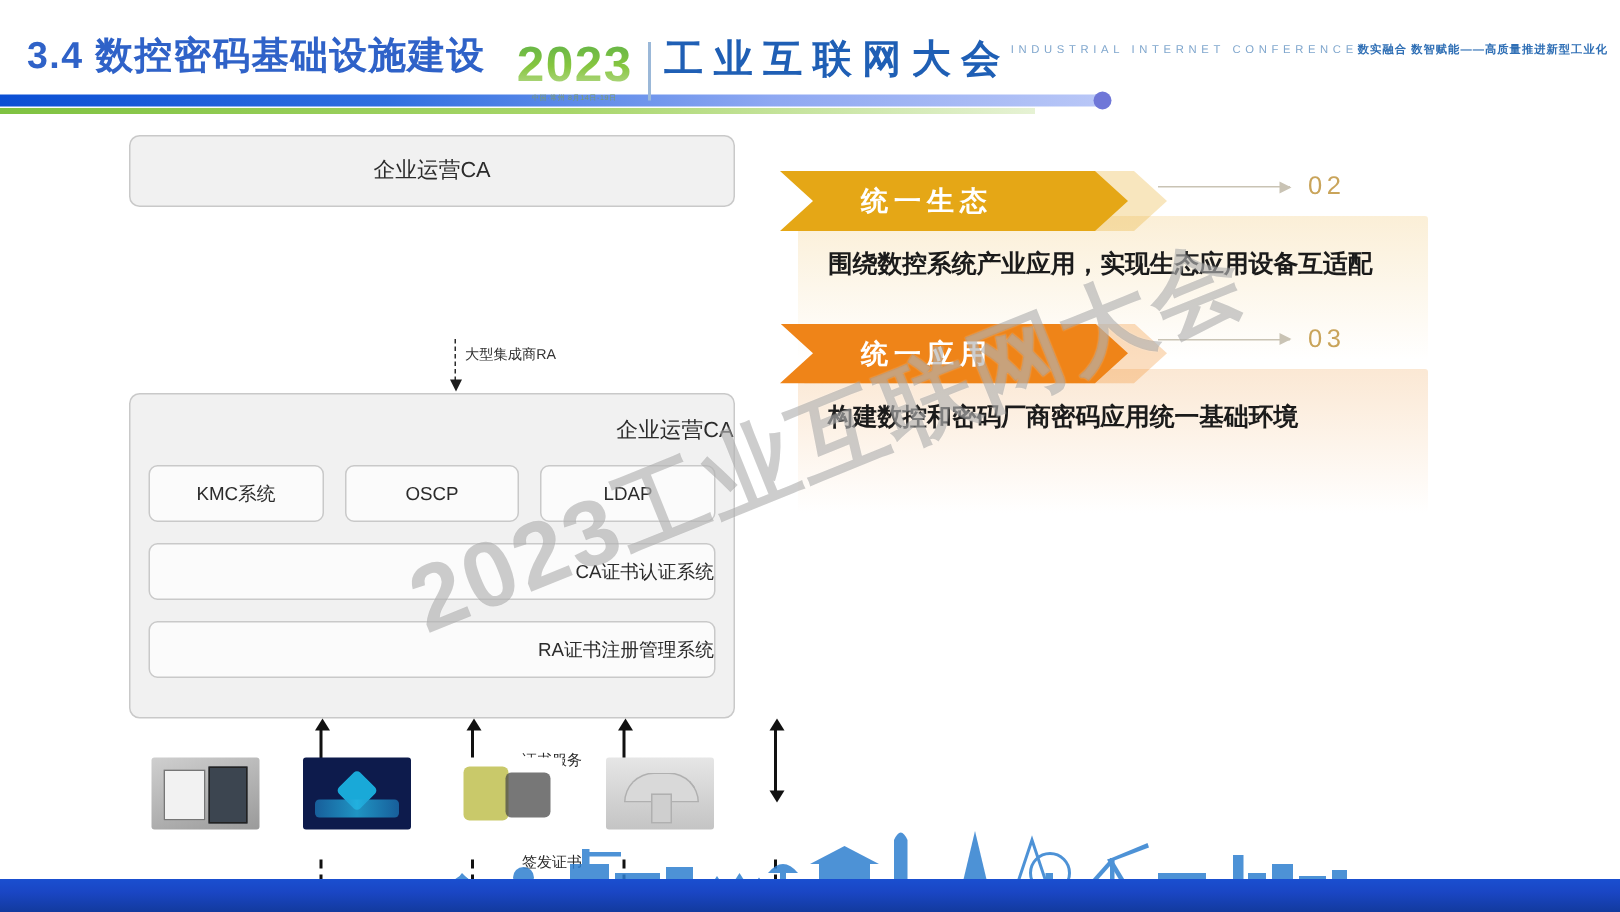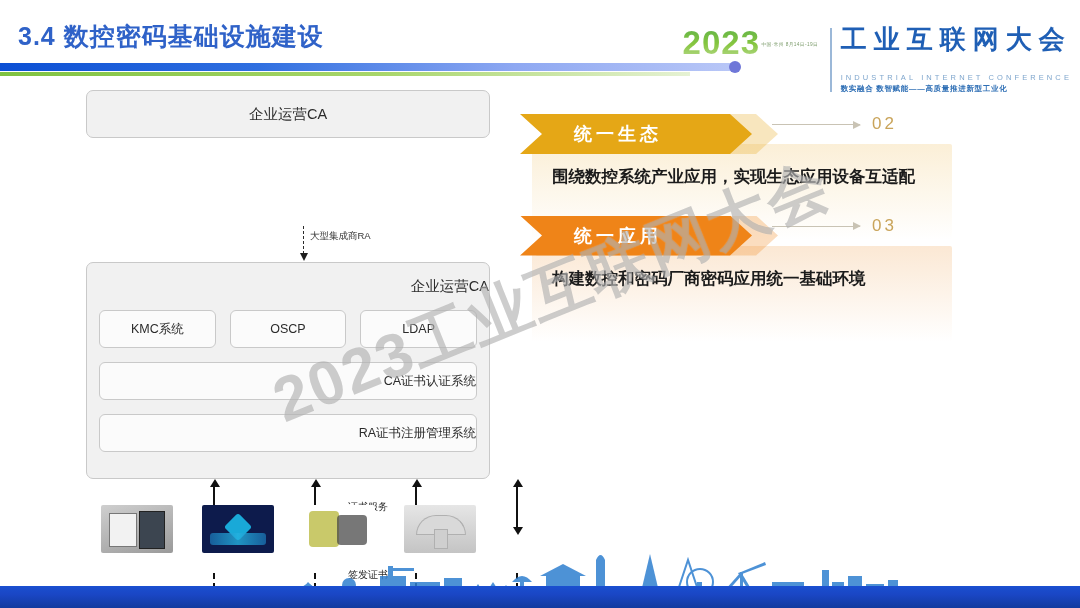--- a/index.html
+++ b/index.html
@@ -23,33 +23,33 @@
     content:"";position:absolute;right:-6px;top:-2px;width:12px;height:12px;
     border-radius:50%;background:#6f77d8;
   }
   .rule-green{
     position:absolute;left:0;top:72px;width:690px;height:4px;
     background:linear-gradient(90deg,#7fc241 0%,#a8d66a 55%,#e6f2d4 100%);
   }
 
   
   .logo{position:absolute;right:8px;top:26px;display:flex;align-items:flex-start;}
-  .logo-year{display:flex;align-items:center;padding-right:10px;}
+  .logo-year{display:flex;flex-direction:column;align-items:center;padding-right:10px;}
   .logo-2023{
     font-size:33px;font-weight:700;letter-spacing:1px;line-height:1;
     background:linear-gradient(180deg,#5fb24a 0%,#86c63f 55%,#b7d98d 100%);
     -webkit-background-clip:text;background-clip:text;color:transparent;
   }
   .logo-date{font-size:5px;color:#7b9b6a;letter-spacing:.4px;margin-top:3px;transform:scale(.95);}
   .logo-div{width:2px;align-self:stretch;background:#9bb8d8;margin:2px 9px 2px 0;}
-  .logo-main{display:flex;flex-direction:column;}
+  .logo-main{display:flex;flex-direction:row;}
   .logo-cn{
     font-size:26px;font-weight:700;color:#1f5fb5;letter-spacing:7px;line-height:1.05;
   }
-  .logo-en{font-size:7.5px;color:#7fa6cd;letter-spacing:3.1px;margin-top:20px;}
+  .logo-en{font-size:7.5px;color:#7fa6cd;letter-spacing:3.1px;margin-top:2px;}
   .logo-sub{font-size:7.5px;color:#2f6fb5;font-weight:700;letter-spacing:.7px;margin-top:2px;}
 
   
   .diagram{position:absolute;left:86px;top:90px;width:404px;}
   .box{
     background:#f1f1f1;border:1px solid #c9c9c9;border-radius:7px;
     color:#2b2b2b;text-align:center;
   }
   .root-ca{height:46px;line-height:46px;font-size:14.5px;}
   .sign-label{

